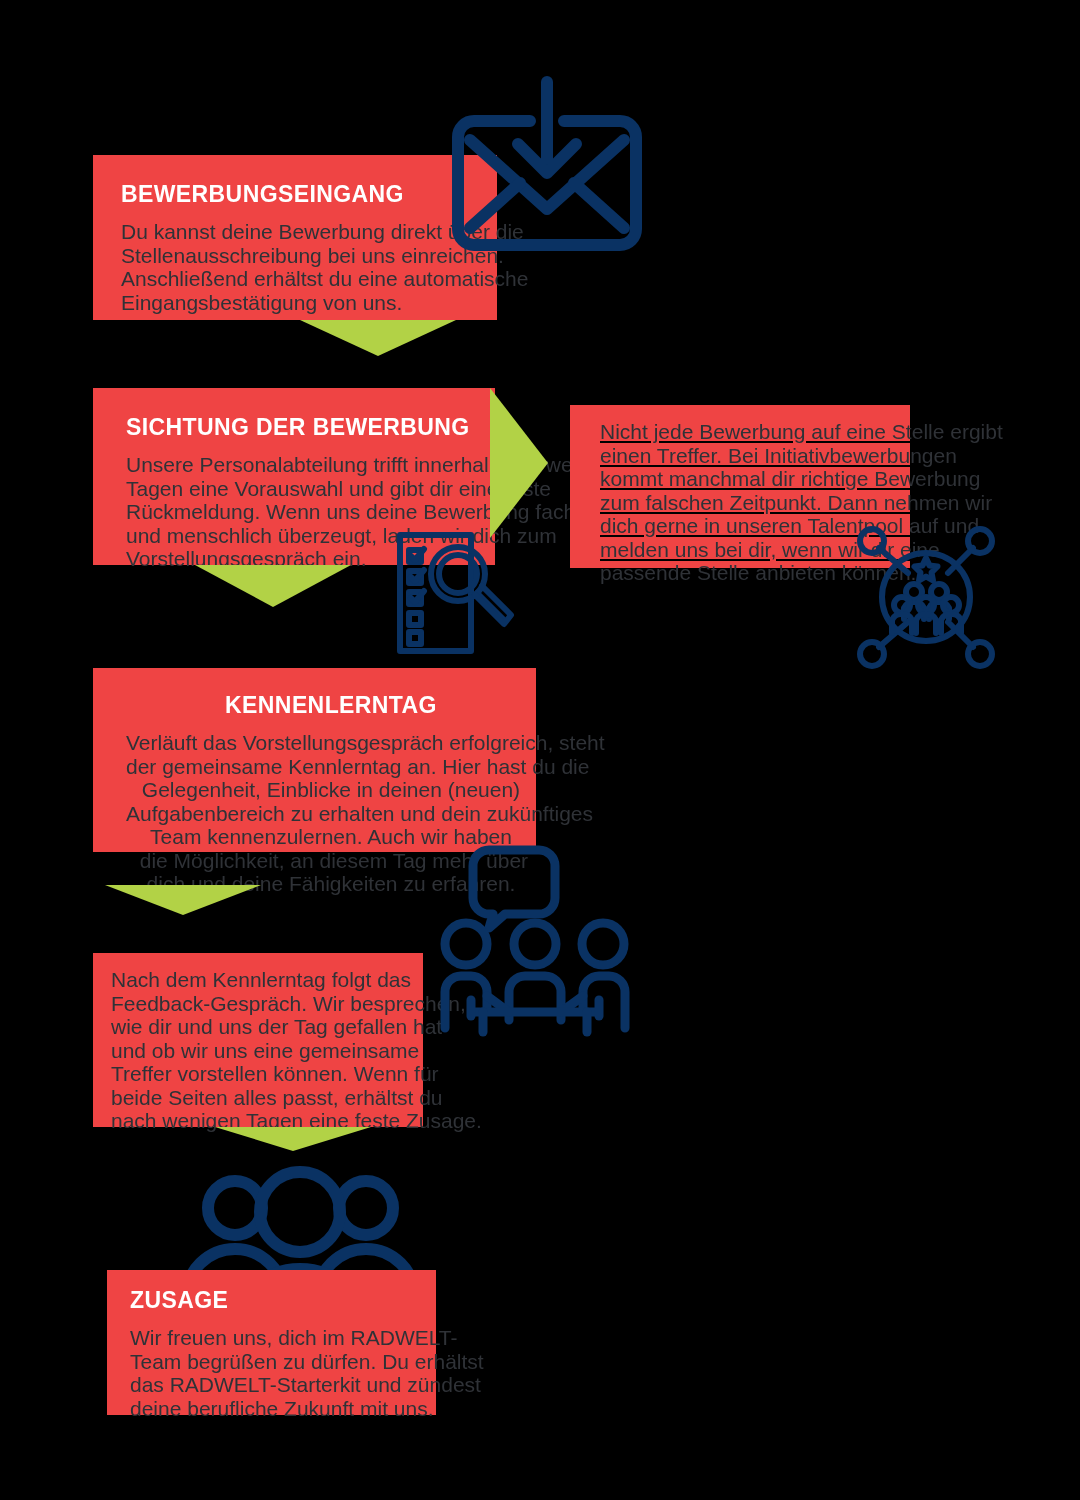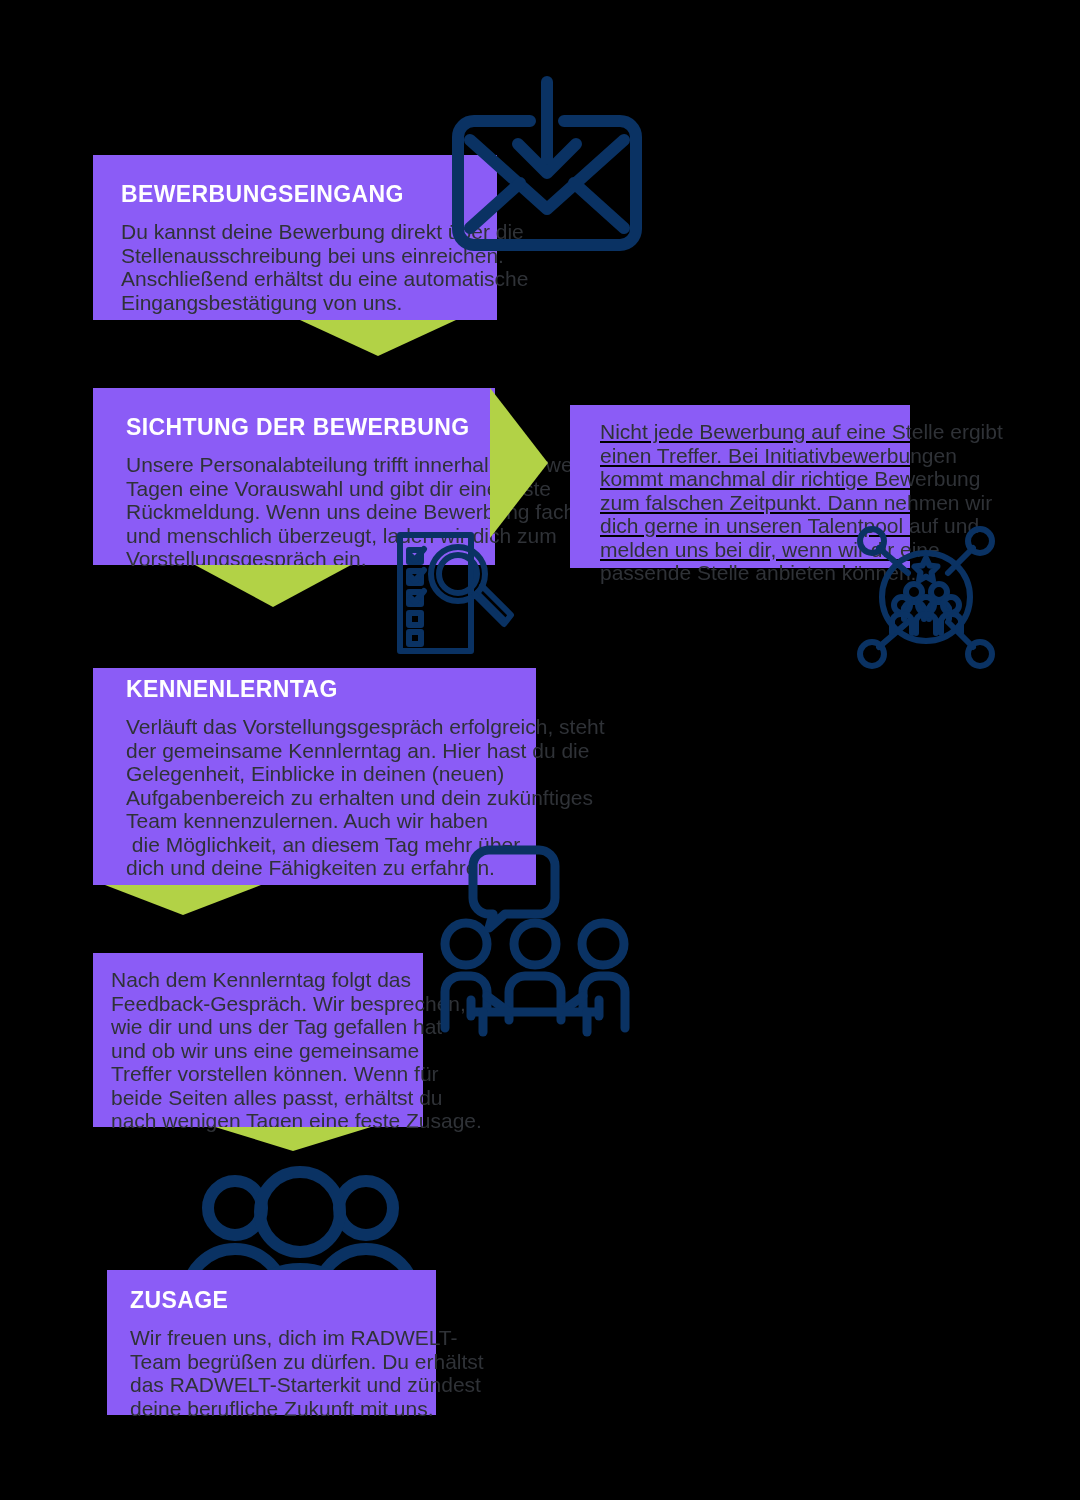--- a/index.html
+++ b/index.html
@@ -4,21 +4,21 @@
 <style>
   html,body{margin:0;padding:0;background:#000;}
   body{
     width:1080px;height:1500px;position:relative;overflow:hidden;
     font-family:"Liberation Sans","DejaVu Sans",sans-serif;
     -webkit-font-smoothing:antialiased;
   }
   .stage{position:absolute;left:0;top:0;width:1080px;height:1500px;background:#000;}
 
   
-  .panel{position:absolute;background:#8b5cf6;box-sizing:border-box;}
+  .panel{position:absolute;background:#ef4444;box-sizing:border-box;}
   .panel .title{
     color:#ffffff;font-weight:bold;letter-spacing:.4px;
     font-size:23px;line-height:26px;margin:0 0 13px 0;white-space:nowrap;
   }
   .panel .body{
     color:#2f3237;font-size:21px;line-height:23.5px;white-space:pre;
   }
 
   
   .chev{position:absolute;background:#b2d246;}
@@ -32,21 +32,21 @@
   
   #p1{left:93px;top:155px;width:404px;height:165px;padding:26px 0 0 28px;}
   #p1chev{left:300px;top:320px;width:156px;height:36px;}
 
   #p2{left:93px;top:388px;width:402px;height:177px;padding:26px 0 0 33px;}
   #p2arrow{left:490px;top:388px;width:58px;height:150px;}
   #p2chev{left:195px;top:565px;width:156px;height:42px;}
 
   #p3{left:570px;top:405px;width:340px;height:163px;padding:15px 0 0 30px;text-decoration:underline;}
 
-  #p4{left:93px;top:668px;width:443px;height:217px;padding:8px 0 0 33px;}
+  #p4{left:93px;top:668px;width:443px;height:184px;padding:24px 0 0 33px;text-align:center;}
   #p4chev{left:105px;top:885px;width:156px;height:30px;}
 
   #p5{left:93px;top:953px;width:330px;height:174px;padding:15px 0 0 18px;}
   #p5chev{left:215px;top:1127px;width:156px;height:24px;}
 
   #p6{left:107px;top:1270px;width:329px;height:145px;padding:17px 0 0 23px;}
 
   
   .icon{position:absolute;}
   .icon svg{display:block;overflow:visible;}

